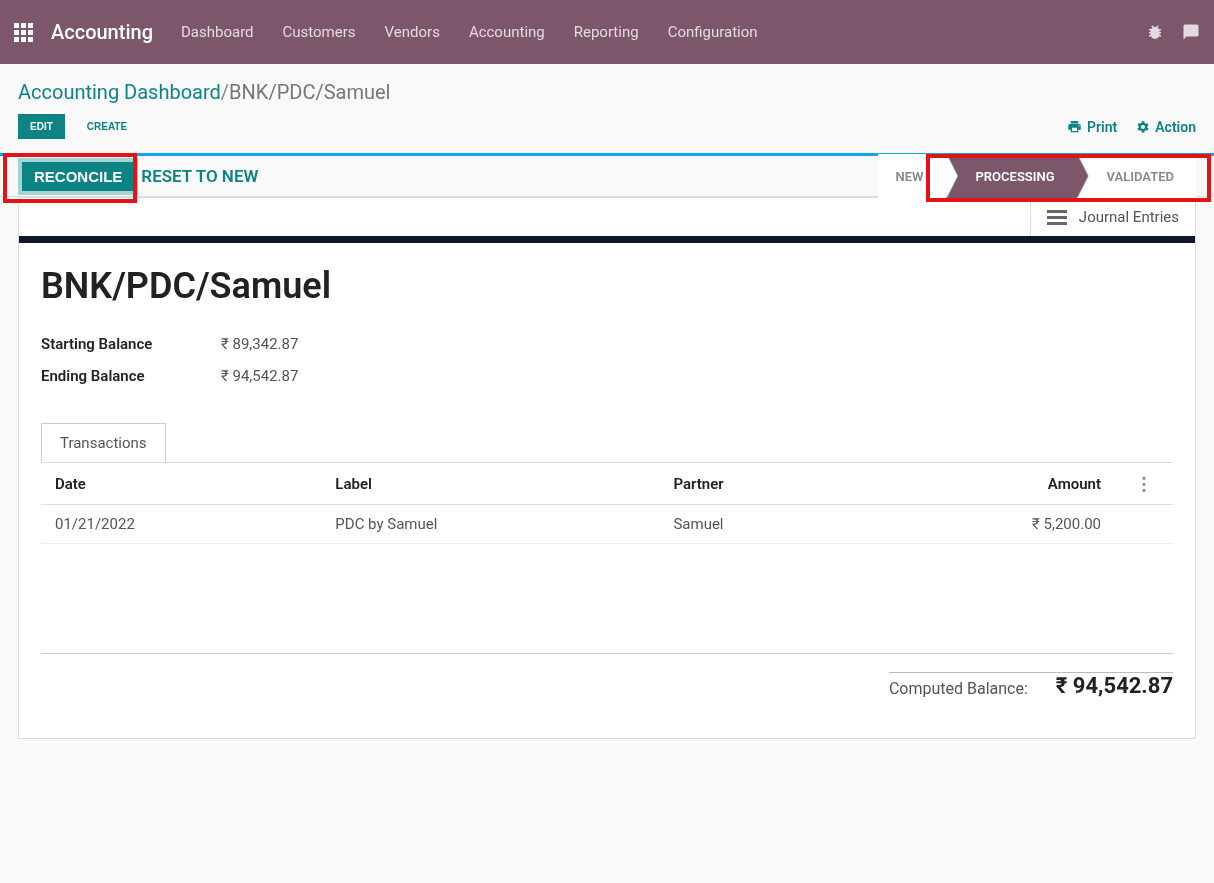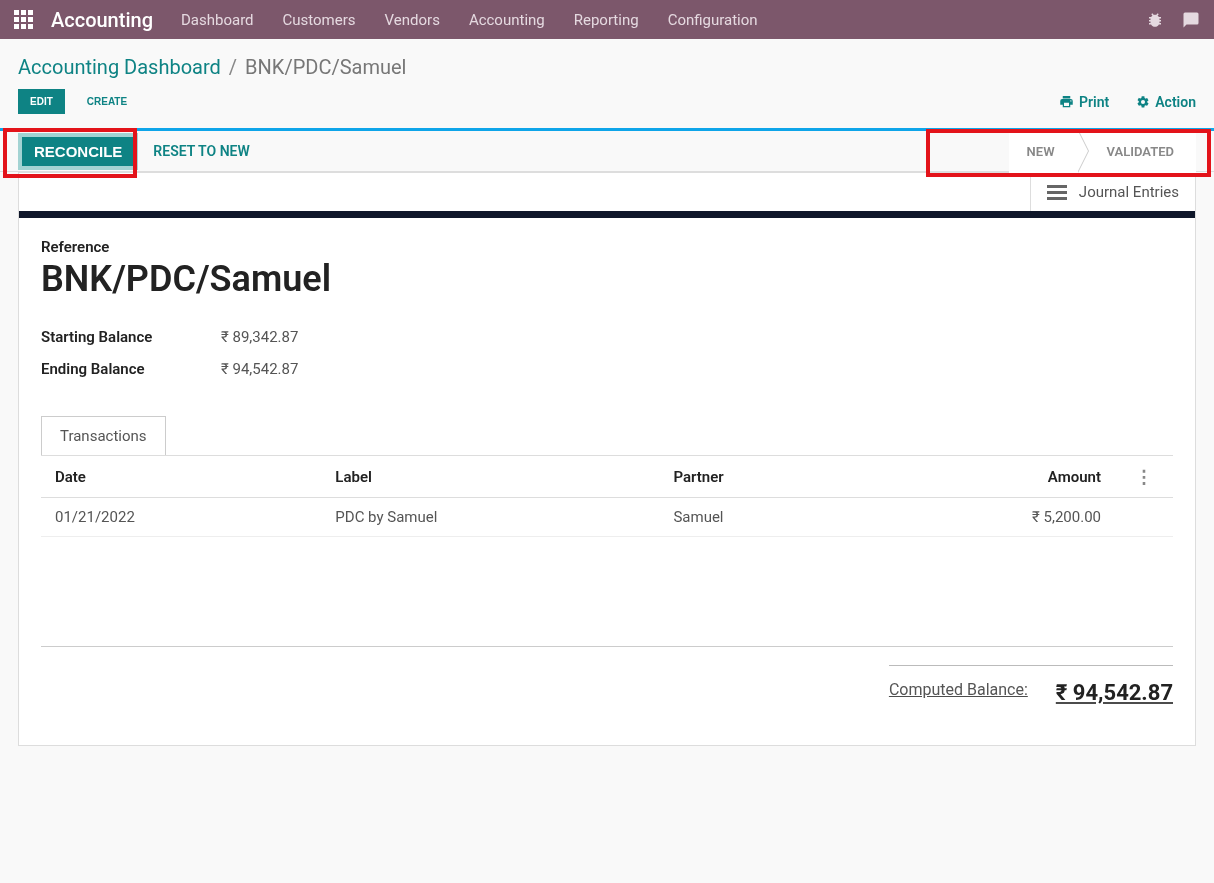--- a/index.html
+++ b/index.html
@@ -1,49 +1,49 @@
 <!DOCTYPE html>
 <html><head>
 <meta charset="utf-8">
 <style>
   * { box-sizing: border-box; margin: 0; padding: 0; }
   body { font-family: -apple-system, BlinkMacSystemFont, "Segoe UI", Roboto, Helvetica, Arial, sans-serif; font-size: 14px; color: #4c4c4c; background: #f9f9f9; }
 
   
-  .topbar { background: #7c576b; height: 39px; display: flex; align-items: center; padding: 0 14px; color: #fff; }
+  .topbar { background: #7c576b; height: 64px; display: flex; align-items: center; padding: 0 14px; color: #fff; }
   .apps-icon { display: grid; grid-template-columns: repeat(3, 5px); grid-template-rows: repeat(3, 5px); gap: 2px; margin-right: 18px; cursor: pointer; }
   .apps-icon span { background: #fff; width: 5px; height: 5px; }
   .brand { font-size: 20px; font-weight: 500; margin-right: 28px; }
   .nav-items { display: flex; align-items: center; gap: 29px; font-size: 15px; color: #e5d9e0; }
   .nav-items .nav-item { cursor: pointer; }
   .top-right { margin-left: auto; display: flex; align-items: center; gap: 18px; }
   .top-right svg { fill: #e5d9e0; width: 18px; height: 18px; cursor: pointer; }
 
   
   .page-wrap { padding: 0 0 30px 0; }
-  .breadcrumb { padding: 16px 18px 10px; font-size: 20px; display: flex; gap: 8px; align-items: flex-start; }
+  .breadcrumb { padding: 16px 18px 10px; font-size: 20px; display: flex; align-items: flex-start; }
   .breadcrumb .bc-link { color: #0e8384; cursor: pointer; }
   .breadcrumb .bc-sep { color: #888; }
   .breadcrumb .bc-current { color: #777; }
 
   .toolbar-row { display: flex; align-items: center; padding: 0 18px 14px; }
   .btn { display: inline-flex; align-items: center; justify-content: center; padding: 7px 12px; font-size: 10px; font-weight: 600; cursor: pointer; border: none; background: transparent; }
   .btn-primary { background: #0e8384; color: #fff; }
   .btn-link { color: #0e8384; margin-left: 10px; }
-  .right-actions { margin-left: auto; display: flex; align-items: center; gap: 27px; color: #0e8384; font-weight: 600; }
+  .right-actions { margin-left: auto; display: flex; align-items: center; gap: 19px; color: #0e8384; font-weight: 600; }
   .right-actions .act { display: inline-flex; align-items: center; gap: 5px; cursor: pointer; }
   .gear-svg { width:14px; height:14px; fill:#0e8384; }
   .printer-svg { width:15px; height:15px; fill:#0e8384; }
 
   
   .secondary-bar { position: relative; border-top: 3px solid #0ea5e9; border-bottom: 1px solid #ddd; display: flex; align-items: center; padding: 0 18px; height: 44px; }
   .highlight-left { position: absolute; left: 3px; top: -3px; width: 134px; height: 50px; border: 4px solid #e3131a; pointer-events: none; z-index: 50; }
   .highlight-right { position: absolute; right: 3px; top: -2px; width: 285px; height: 48px; border: 4px solid #e3131a; pointer-events: none; z-index: 50; }
   .btn-reconcile { background: #0e8384; color: #fff; border: 4px solid #a3d3d3; padding: 6px 12px; font-weight: 600; font-size: 15px; cursor:pointer; }
-  .reset-new { color: #0e8384; font-weight: 600; margin-left: 15px; font-size: 14px; cursor:pointer; }
+  .reset-new { color: #0e8384; font-weight: 600; margin-left: 3px; font-size: 17px; cursor:pointer; }
 
   
   .statusbar { margin-left: auto; display: flex; height: 44px; align-items: stretch; }
   .status-step { position: relative; display:flex; align-items:center; padding: 0 22px 0 30px; font-size: 13px; font-weight: 600; color: #888; background:#fff; }
   .status-step:first-child { padding-left: 18px; }
   .status-step::after { content: ""; position: absolute; right: -11px; top: 0; width: 0; height: 0; border-top: 22px solid transparent; border-bottom: 22px solid transparent; border-left: 11px solid #fff; z-index:2; }
   .status-step::before { content: ""; position: absolute; right: -12px; top: 0; width: 0; height: 0; border-top: 22px solid transparent; border-bottom: 22px solid transparent; border-left: 11px solid #ccc; z-index:1; }
   .status-step.active { background: #7c576b; color: #fff; }
   .status-step.active::after { border-left-color: #7c576b; }
   .status-step:last-child::after, .status-step:last-child::before { display:none; }
@@ -73,21 +73,21 @@
 
   table.trans { width:100%; border-collapse: collapse; border-top:1px solid #ddd; }
   table.trans th { text-align:left; padding:10px 14px; font-weight:600; color:#222; border-bottom:1px solid #ddd; font-size:15px; }
   table.trans th.amt, table.trans td.amt { text-align:right; }
   table.trans td { padding:10px 14px; border-bottom:1px solid #eee; color:#555; font-size:15px; }
   .kebab { color:#888; font-size:18px; padding:0 6px; cursor:pointer; }
 
   .spacer-block { height: 100px; border-bottom:1px solid #ccc; margin-top:10px; }
 
   .totals { display:flex; flex-direction:column; align-items:flex-end; margin-top:18px; }
-  .totals-inner { border-top:1px solid #bbb; padding-top:14px; display:flex; gap:28px; align-items:flex-start;text-decoration:underline; }
+  .totals-inner { border-top:1px solid #bbb; display:flex; gap:28px; align-items:flex-end; }
   .totals-inner .tlabel { color:#555; font-size:16px; }
   .totals-inner .tvalue { font-size:22px; font-weight:700; color:#222; }
 </style>
 </head>
 <body>
 
 <div class="topbar">
   <div class="apps-icon">
     <span></span>
       <span></span>
@@ -147,38 +147,38 @@
 
   <div class="secondary-bar">
     <div class="highlight-left"></div>
     <div class="highlight-right"></div>
 
     <button class="btn-reconcile">RECONCILE</button>
     <span class="reset-new">RESET TO NEW</span>
 
     <div class="statusbar">
       <div class="status-step">NEW</div>
+      <div class="status-step active">PROCESSING</div>
       <div class="status-step">VALIDATED</div>
     </div>
   </div>
 
   <div class="sheet">
     <div class="button-box">
       <div class="stat-btn">
         <div class="lines-icon">
             <span></span>
             <span></span>
             <span></span>
           </div>
         <div class="lbl">Journal Entries</div>
       </div>
     </div>
 
     <div class="form-body">
-      <div class="ref-label">Reference</div>
       <div class="ref-value">BNK/PDC/Samuel</div>
 
       <div class="fields-row">
         <div class="fields-col">
           <div class="field">
             <div class="flabel">Starting Balance</div>
             <div class="fvalue">₹ 89,342.87</div>
           </div>
           <div class="field">
             <div class="flabel">Ending Balance</div>

